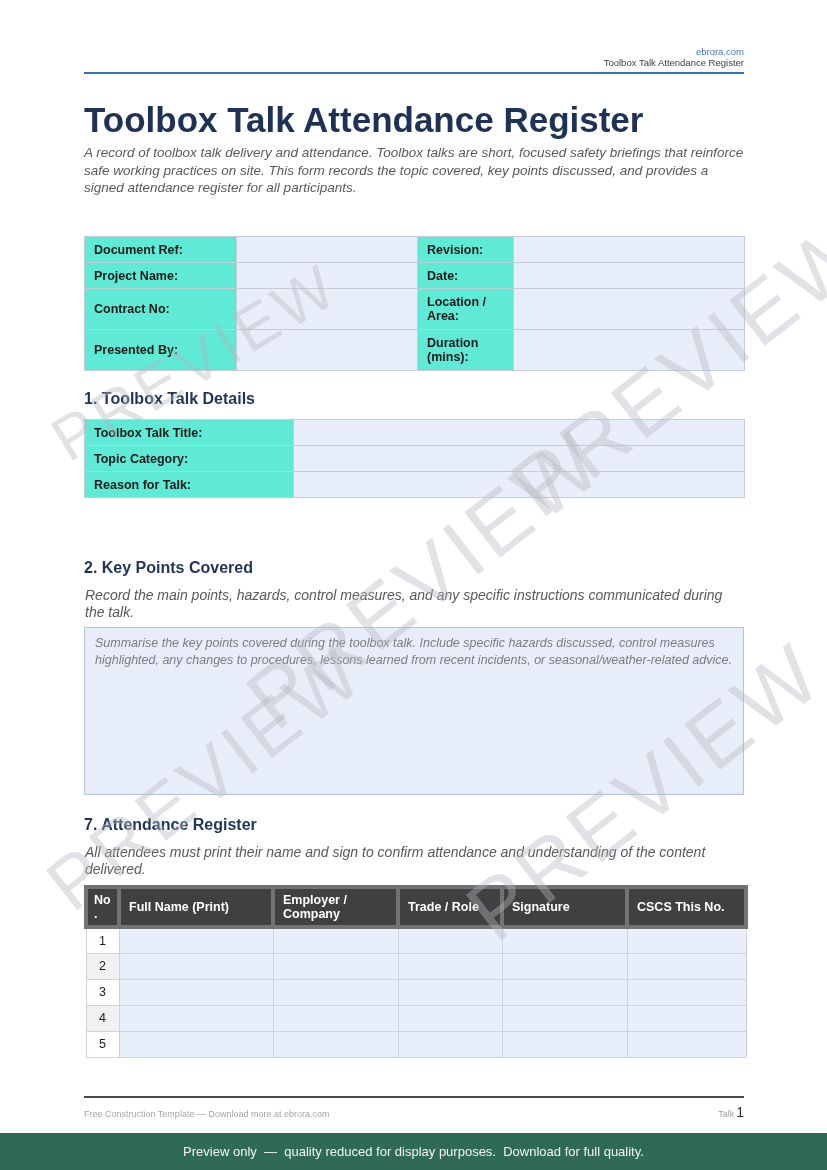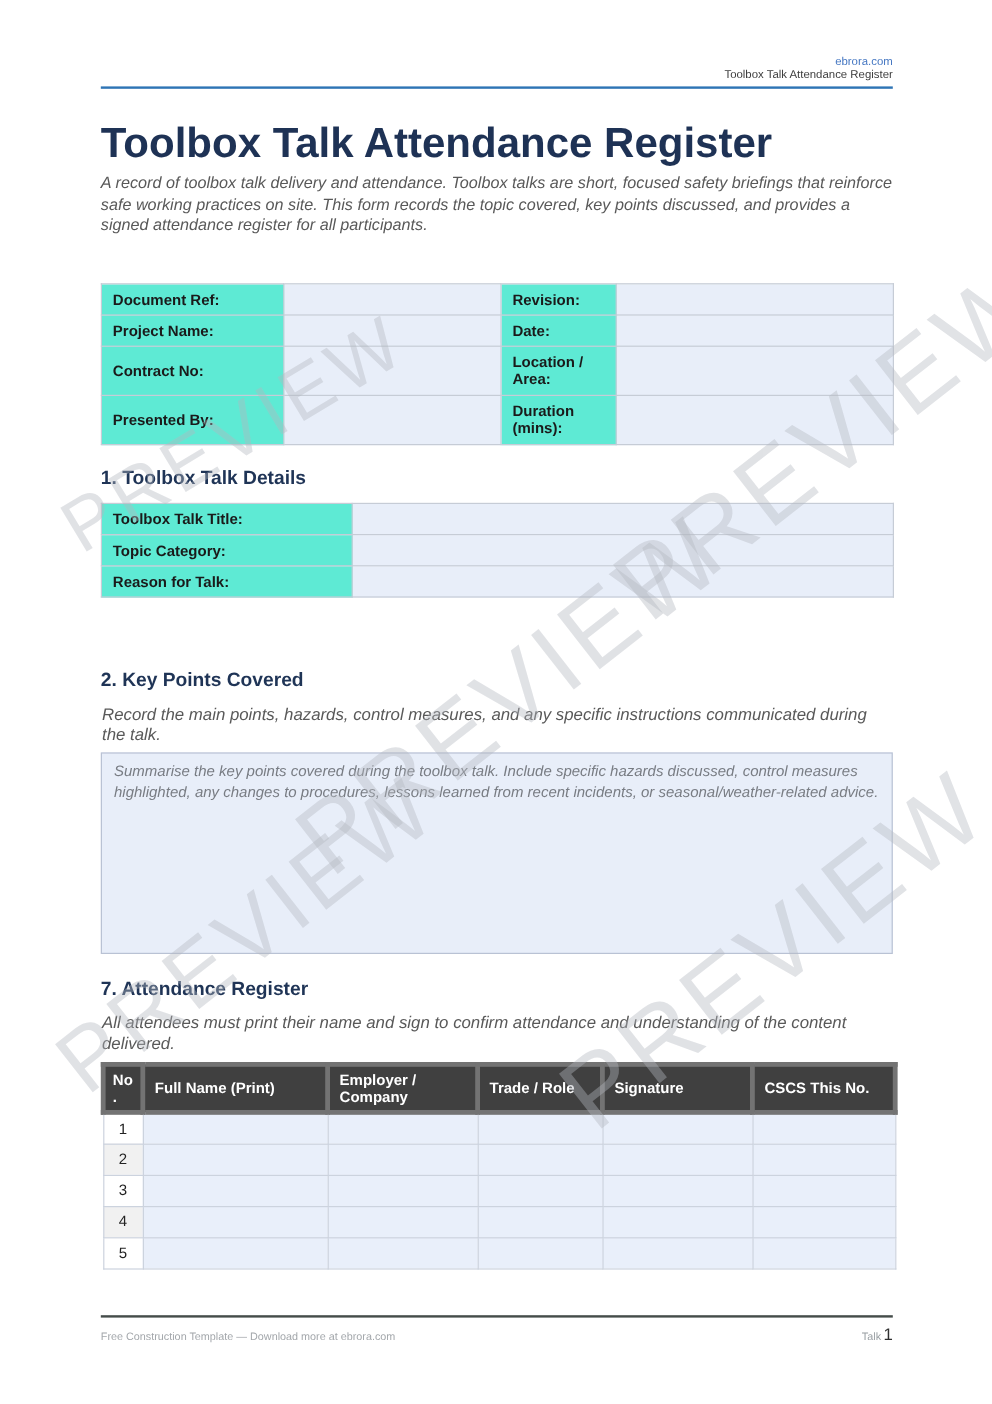--- a/index.html
+++ b/index.html
@@ -240,14 +240,17 @@
         <td class="blank"></td>
       </tr>
     </tbody>
   </table>
 
   <div class="footer">
     <span class="footer-note">Free Construction Template — Download more at ebrora.com</span>
     <span class="pageno"><span>Talk</span><b>1</b></span>
   </div>
 
+  <div class="preview-bar">
+    <span>Preview only  —  quality reduced for display purposes.  Download for full quality.</span>
+  </div>
 
 </div>
 
 </body></html>

